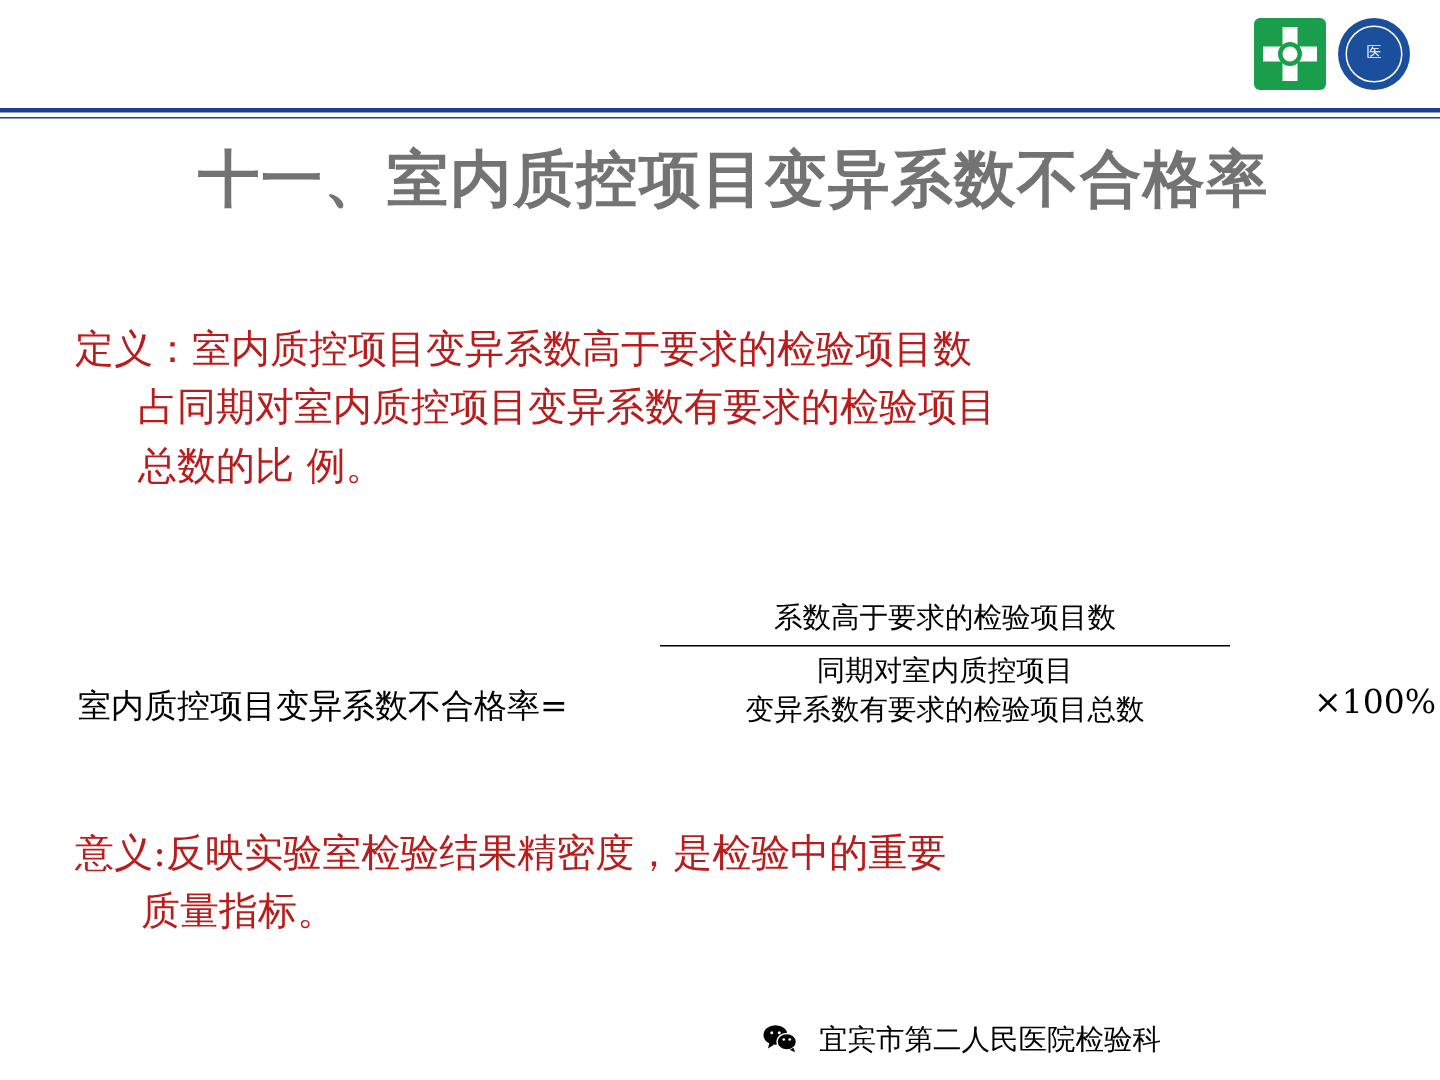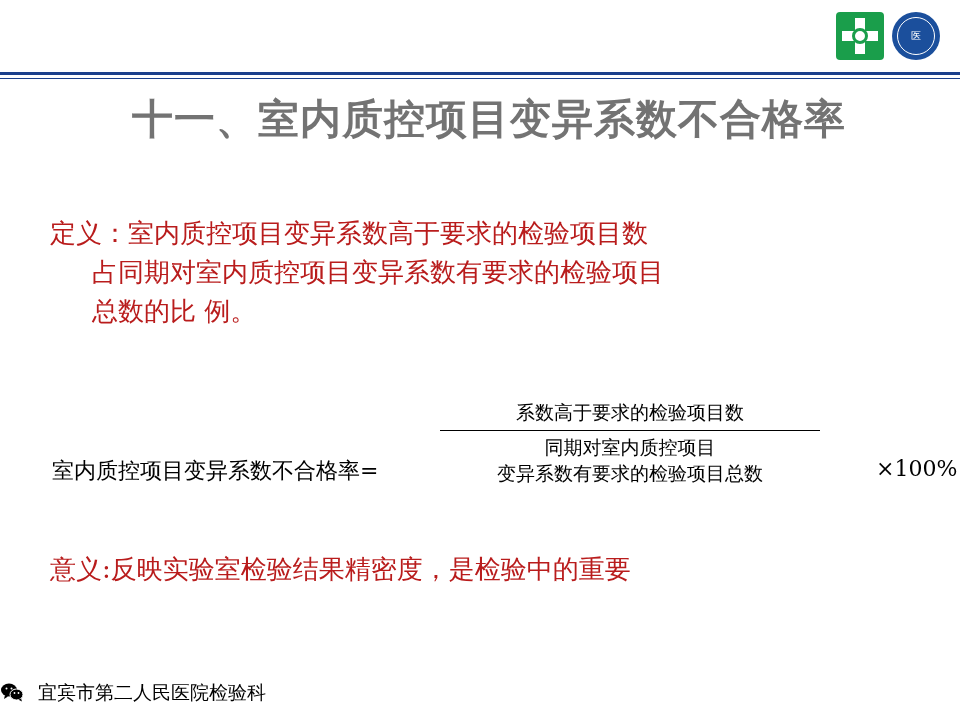--- a/index.html
+++ b/index.html
@@ -205,21 +205,21 @@
     width: 880px;
   }
   .meaning .line2 {
     padding-left: 44px;
   }
   .footer {
     position: absolute;
     bottom: 14px;
     left: 0;
     width: 774px;
-    text-align: left;
+    text-align: right;
     font-size: 19px;
     color: #000000;
     font-family: "DejaVu Serif", "Liberation Serif", serif;
   }
   .wechat-icon {
     display: inline-block;
     width: 24px;
     height: 20px;
     vertical-align: -3px;
     margin-right: 8px;
@@ -264,20 +264,21 @@
       <div class="den">
         <div>同期对室内质控项目</div>
         <div>变异系数有要求的检验项目总数</div>
       </div>
     </div>
     <div class="formula-rhs">×100%</div>
   </div>
 
   <div class="body-text meaning">
     <div>意义:反映实验室检验结果精密度，是检验中的重要</div>
+    <div class="line2">质量指标。</div>
   </div>
 
   <div class="footer">
     <span class="wechat-icon">
       <svg viewBox="0 0 24 20" width="24" height="20" aria-hidden="true">
         <ellipse cx="9" cy="8" rx="8" ry="6.5" fill="#000000"></ellipse>
         <polygon points="5,13 4,17 8,14.5" fill="#000000"></polygon>
         <ellipse cx="16.5" cy="12.5" rx="6.5" ry="5.5" fill="#000000" stroke="#ffffff" stroke-width="1"></ellipse>
         <polygon points="21,16.5 22,19.5 18.5,17.8" fill="#000000"></polygon>
         <circle cx="6.5" cy="6.5" r="1" fill="#ffffff"></circle>

